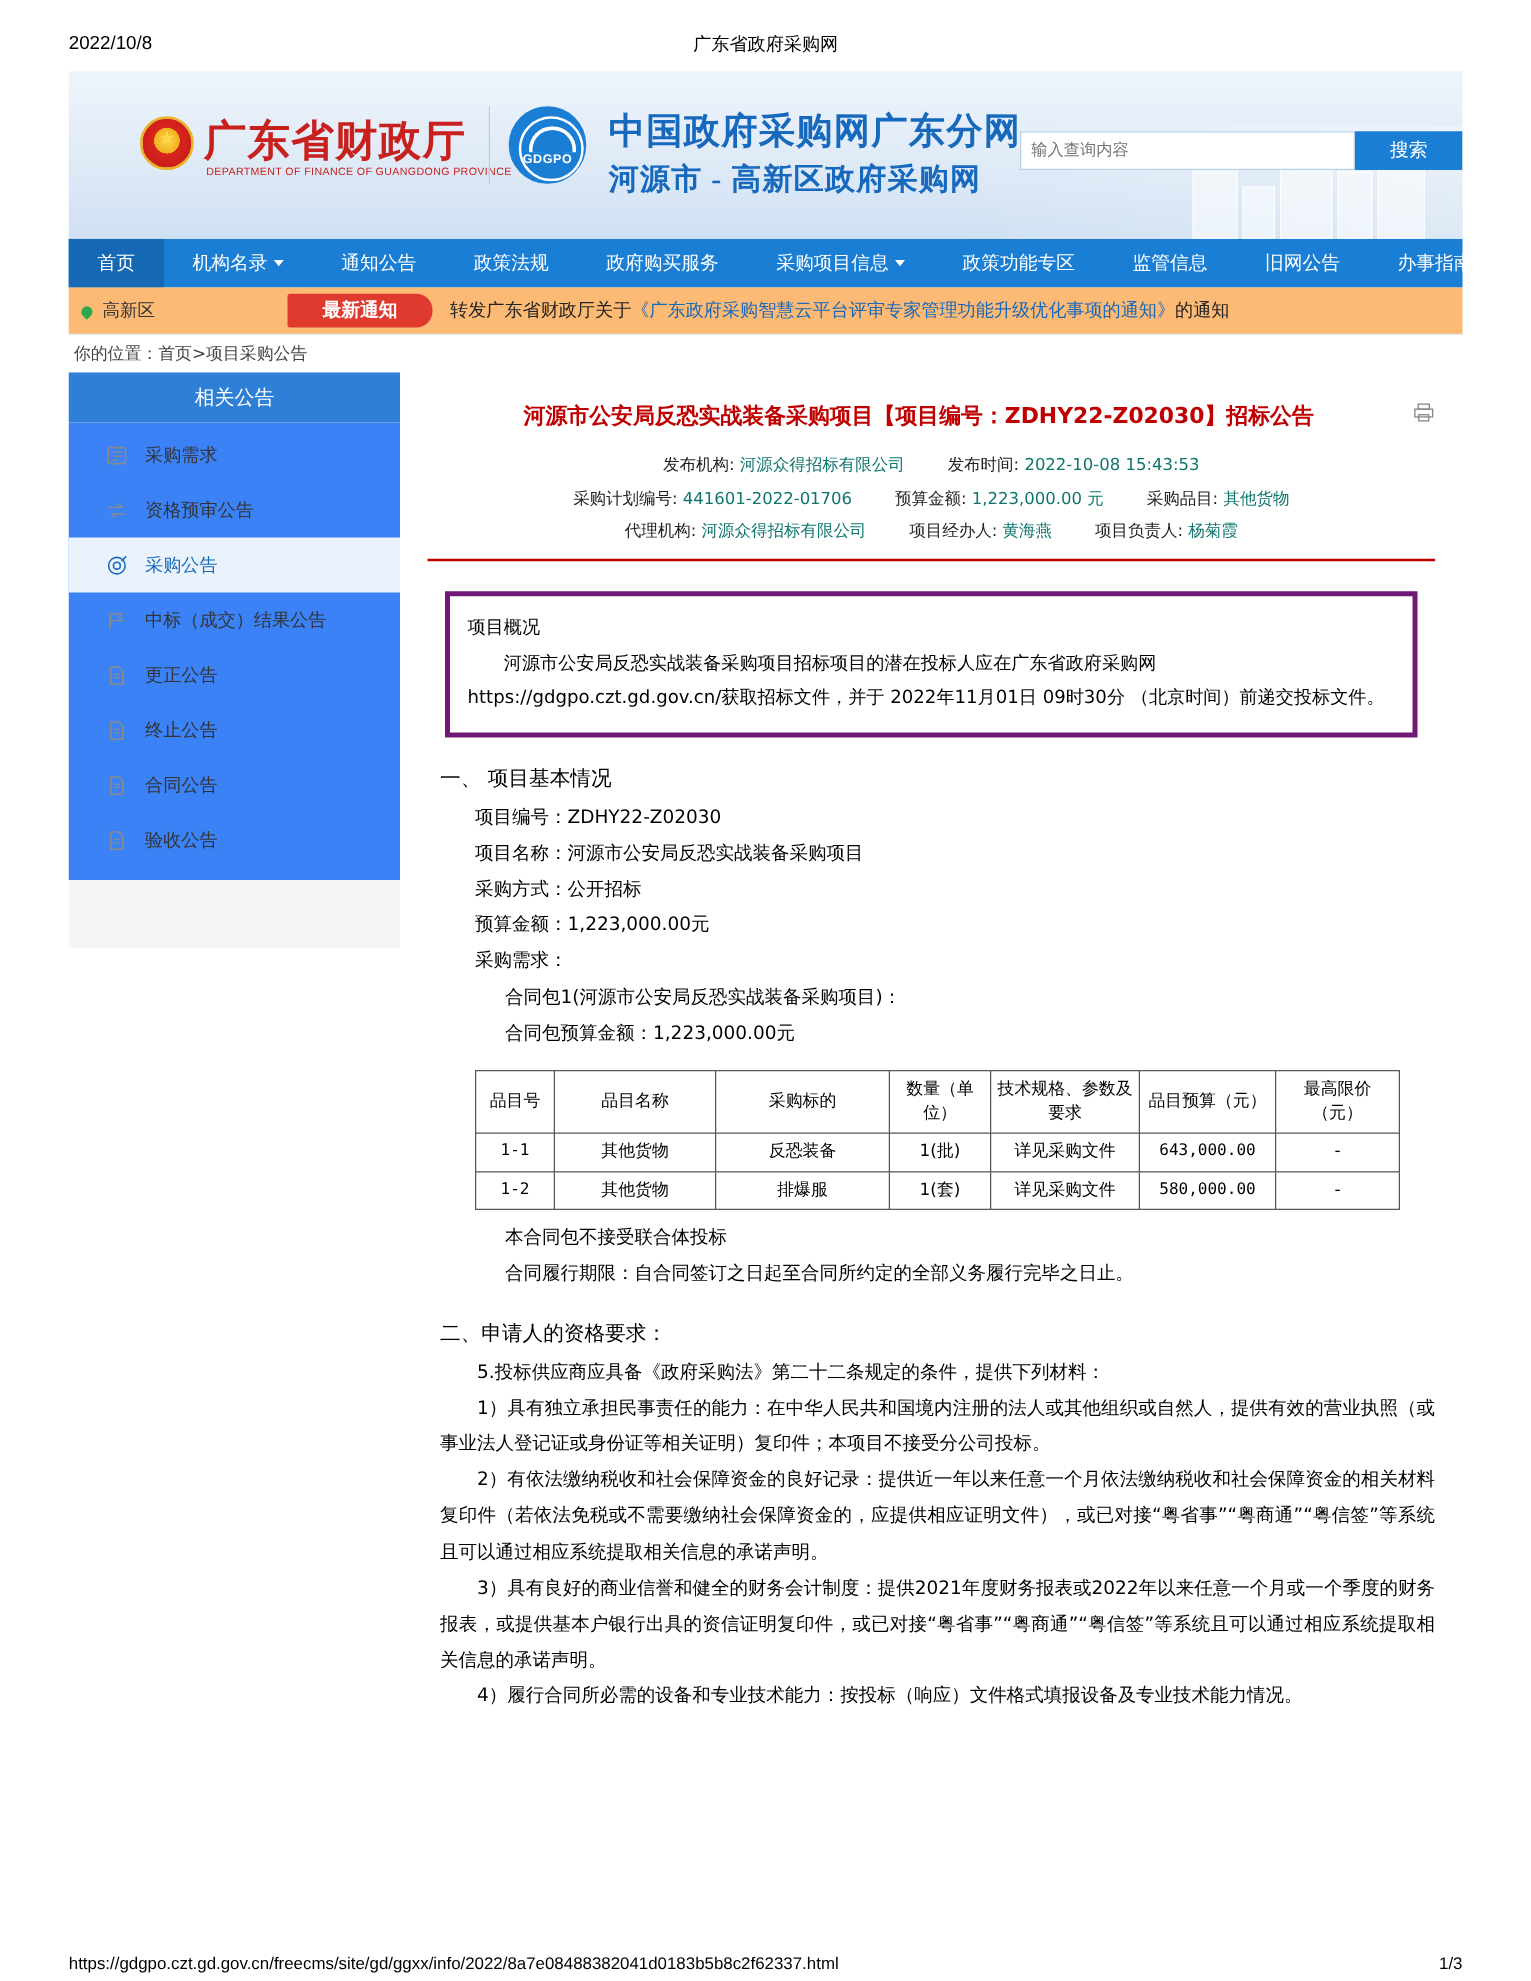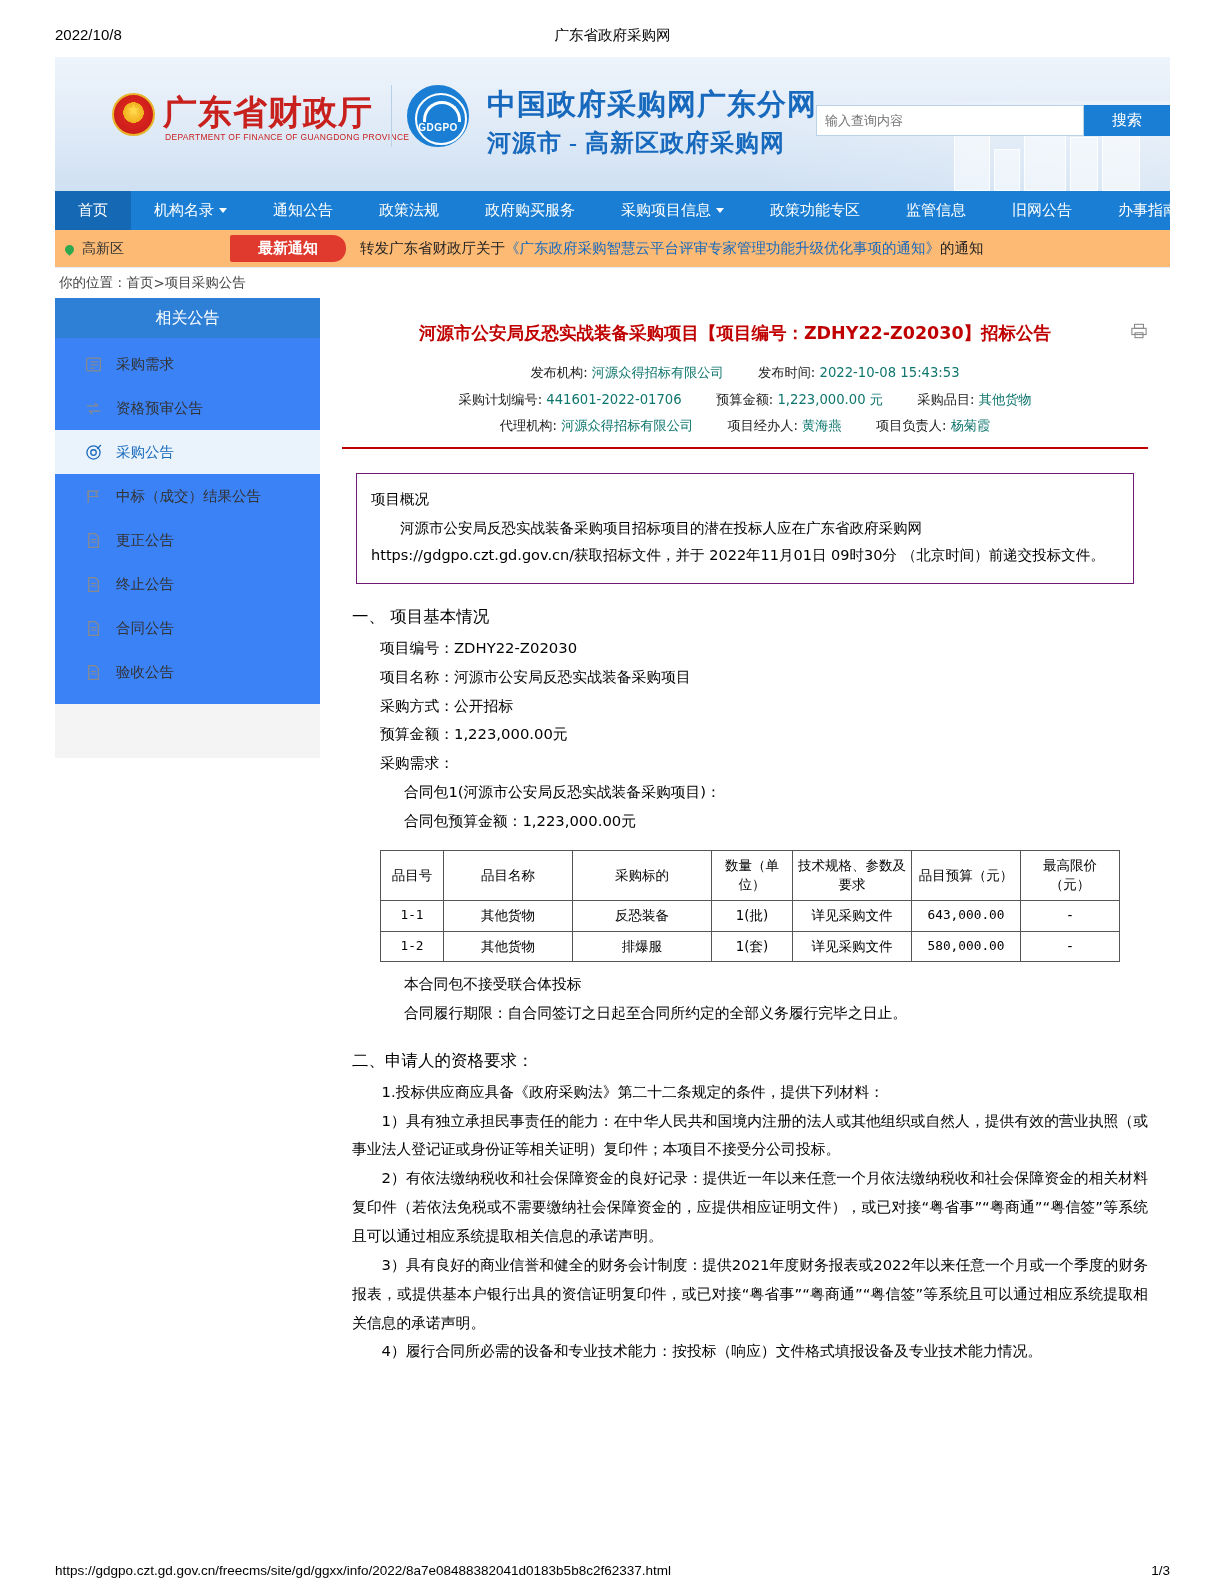--- a/index.html
+++ b/index.html
@@ -406,21 +406,21 @@
     line-height: 2.0;
   }
   .meta .m-val { color: #0f766e; }
   .meta .m-sp { display: inline-block; width: 26px; }
   .red-rule {
     margin: 8px 0 0 0;
     border-top: 2px solid #c00000;
   }
   .overview-box {
     margin: 24px 14px 0 14px;
-    border: 1px solid #701a75;
+    border: 4px solid #701a75;
     padding: 12px 14px 14px 14px;
     font-family: "DejaVu Sans", sans-serif;
     font-size: 14.5px;
     line-height: 1.85;
     color: #000;
   }
   .overview-box .ov-head { margin-bottom: 2px; }
   .overview-box .ov-body { text-indent: 2em; }
   .sec-h {
     margin: 22px 0 6px 10px;
@@ -731,21 +731,21 @@
               <td class="num">580,000.00</td>
               <td>-</td>
             </tr>
           </tbody>
         </table>
 
         <div class="para indent2">本合同包不接受联合体投标</div>
         <div class="para indent2">合同履行期限：自合同签订之日起至合同所约定的全部义务履行完毕之日止。</div>
 
         <div class="sec-h">二、申请人的资格要求：</div>
-        <div class="para flow">1.投标供应商应具备《政府采购法》第二十二条规定的条件，提供下列材料：</div>
+        <div class="para flow">5.投标供应商应具备《政府采购法》第二十二条规定的条件，提供下列材料：</div>
         <div class="para flow">1）具有独立承担民事责任的能力：在中华人民共和国境内注册的法人或其他组织或自然人，提供有效的营业执照（或事业法人登记证或身份证等相关证明）复印件；本项目不接受分公司投标。</div>
         <div class="para flow">2）有依法缴纳税收和社会保障资金的良好记录：提供近一年以来任意一个月依法缴纳税收和社会保障资金的相关材料复印件（若依法免税或不需要缴纳社会保障资金的，应提供相应证明文件），或已对接“粤省事”“粤商通”“粤信签”等系统且可以通过相应系统提取相关信息的承诺声明。</div>
         <div class="para flow">3）具有良好的商业信誉和健全的财务会计制度：提供2021年度财务报表或2022年以来任意一个月或一个季度的财务报表，或提供基本户银行出具的资信证明复印件，或已对接“粤省事”“粤商通”“粤信签”等系统且可以通过相应系统提取相关信息的承诺声明。</div>
         <div class="para flow">4）履行合同所必需的设备和专业技术能力：按投标（响应）文件格式填报设备及专业技术能力情况。</div>
 
       </div>
     </div>
   </div>
 
   <div class="print-footer">

